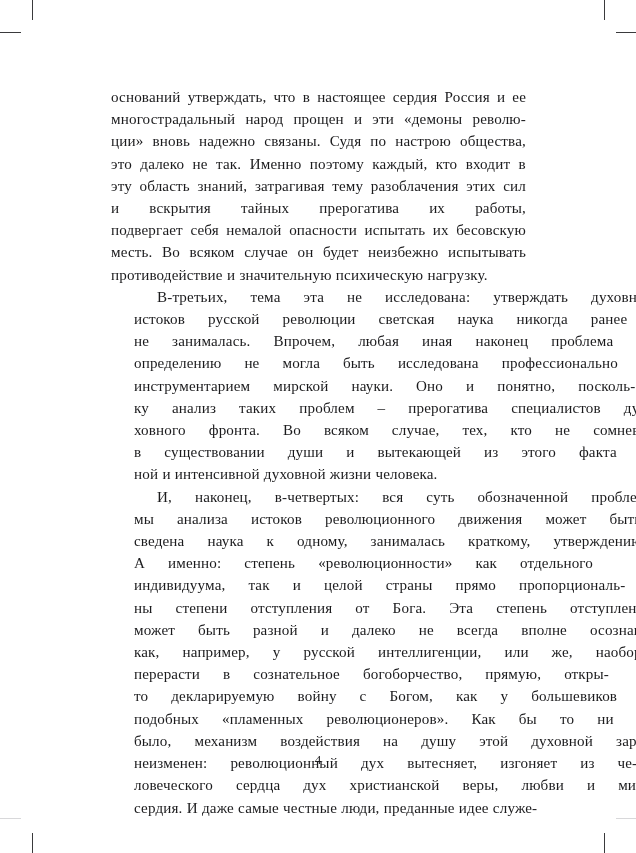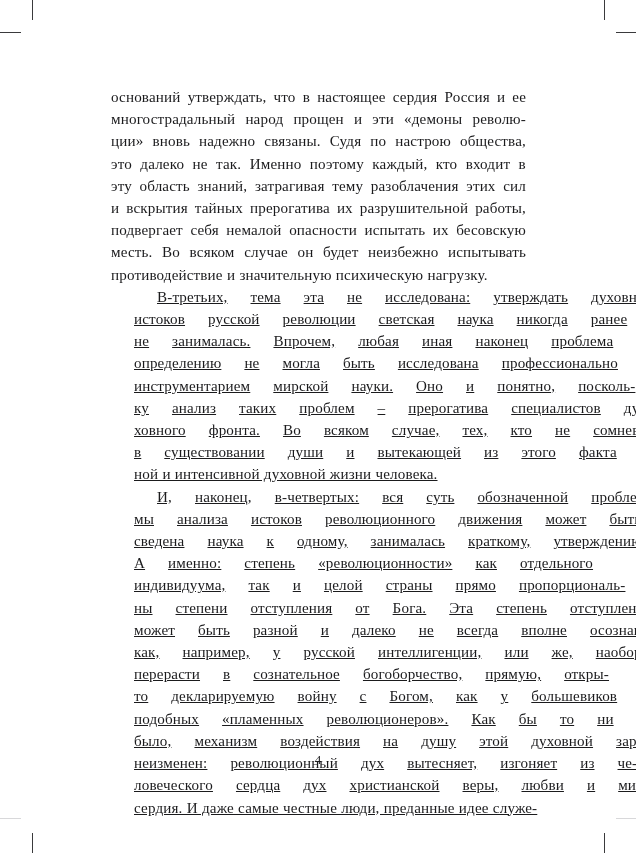--- a/index.html
+++ b/index.html
@@ -47,21 +47,21 @@
     text-align: justify;
     text-align-last: left;
     font-size: 15.1px;
     line-height: 22.2px;
     color: #1b1b1d;
     letter-spacing: 0.01em;
     word-spacing: 0.02em;
     -webkit-hyphens: none;
     hyphens: none;
   }
-  .para + .para { margin-top: 0; text-decoration: underline; }
+  .para + .para { margin-top: 0; }
   .para.indent { text-indent: 23px; }
 
   
   .line {
     display: block;
     white-space: pre;
   }
   .line.just {
     display: flex;
     justify-content: space-between;
@@ -94,21 +94,21 @@
 <div class="crop-mark faint cm-br-h"></div>
 <div class="crop-mark cm-br-v"></div>
 
 <div class="page-body">
   <p class="para">
       <span class="line just"><span>оснований</span><span>утверждать,</span><span>что</span><span>в</span><span>настоящее</span><span>сердия</span><span>Россия</span><span>и</span><span>ее</span></span>
       <span class="line just"><span>многострадальный</span><span>народ</span><span>прощен</span><span>и</span><span>эти</span><span>«демоны</span><span>револю-</span></span>
       <span class="line just"><span>ции»</span><span>вновь</span><span>надежно</span><span>связаны.</span><span>Судя</span><span>по</span><span>настрою</span><span>общества,</span></span>
       <span class="line just"><span>это</span><span>далеко</span><span>не</span><span>так.</span><span>Именно</span><span>поэтому</span><span>каждый,</span><span>кто</span><span>входит</span><span>в</span></span>
       <span class="line just"><span>эту</span><span>область</span><span>знаний,</span><span>затрагивая</span><span>тему</span><span>разоблачения</span><span>этих</span><span>сил</span></span>
-      <span class="line just"><span>и</span><span>вскрытия</span><span>тайных</span><span>прерогатива</span><span>их</span><span>разрушительной</span><span>работы,</span></span>
+      <span class="line just"><span>и</span><span>вскрытия</span><span>тайных</span><span>прерогатива</span><span>их</span><span>работы,</span></span>
       <span class="line just"><span>подвергает</span><span>себя</span><span>немалой</span><span>опасности</span><span>испытать</span><span>их</span><span>бесовскую</span></span>
       <span class="line just"><span>месть.</span><span>Во</span><span>всяком</span><span>случае</span><span>он</span><span>будет</span><span>неизбежно</span><span>испытывать</span></span>
       <span class="line">противодействие и значительную психическую нагрузку.</span>
     </p>
   <p class="para indent">
       <span class="line just" style="padding-left: 23px;"><span>В-третьих,</span><span>тема</span><span>эта</span><span>не</span><span>исследована:</span><span>утверждать</span><span>духовных</span></span>
       <span class="line just"><span>истоков</span><span>русской</span><span>революции</span><span>светская</span><span>наука</span><span>никогда</span><span>ранее</span></span>
       <span class="line just"><span>не</span><span>занималась.</span><span>Впрочем,</span><span>любая</span><span>иная</span><span>наконец</span><span>проблема</span><span>по</span></span>
       <span class="line just"><span>определению</span><span>не</span><span>могла</span><span>быть</span><span>исследована</span><span>профессионально</span></span>
       <span class="line just"><span>инструментарием</span><span>мирской</span><span>науки.</span><span>Оно</span><span>и</span><span>понятно,</span><span>посколь-</span></span>

